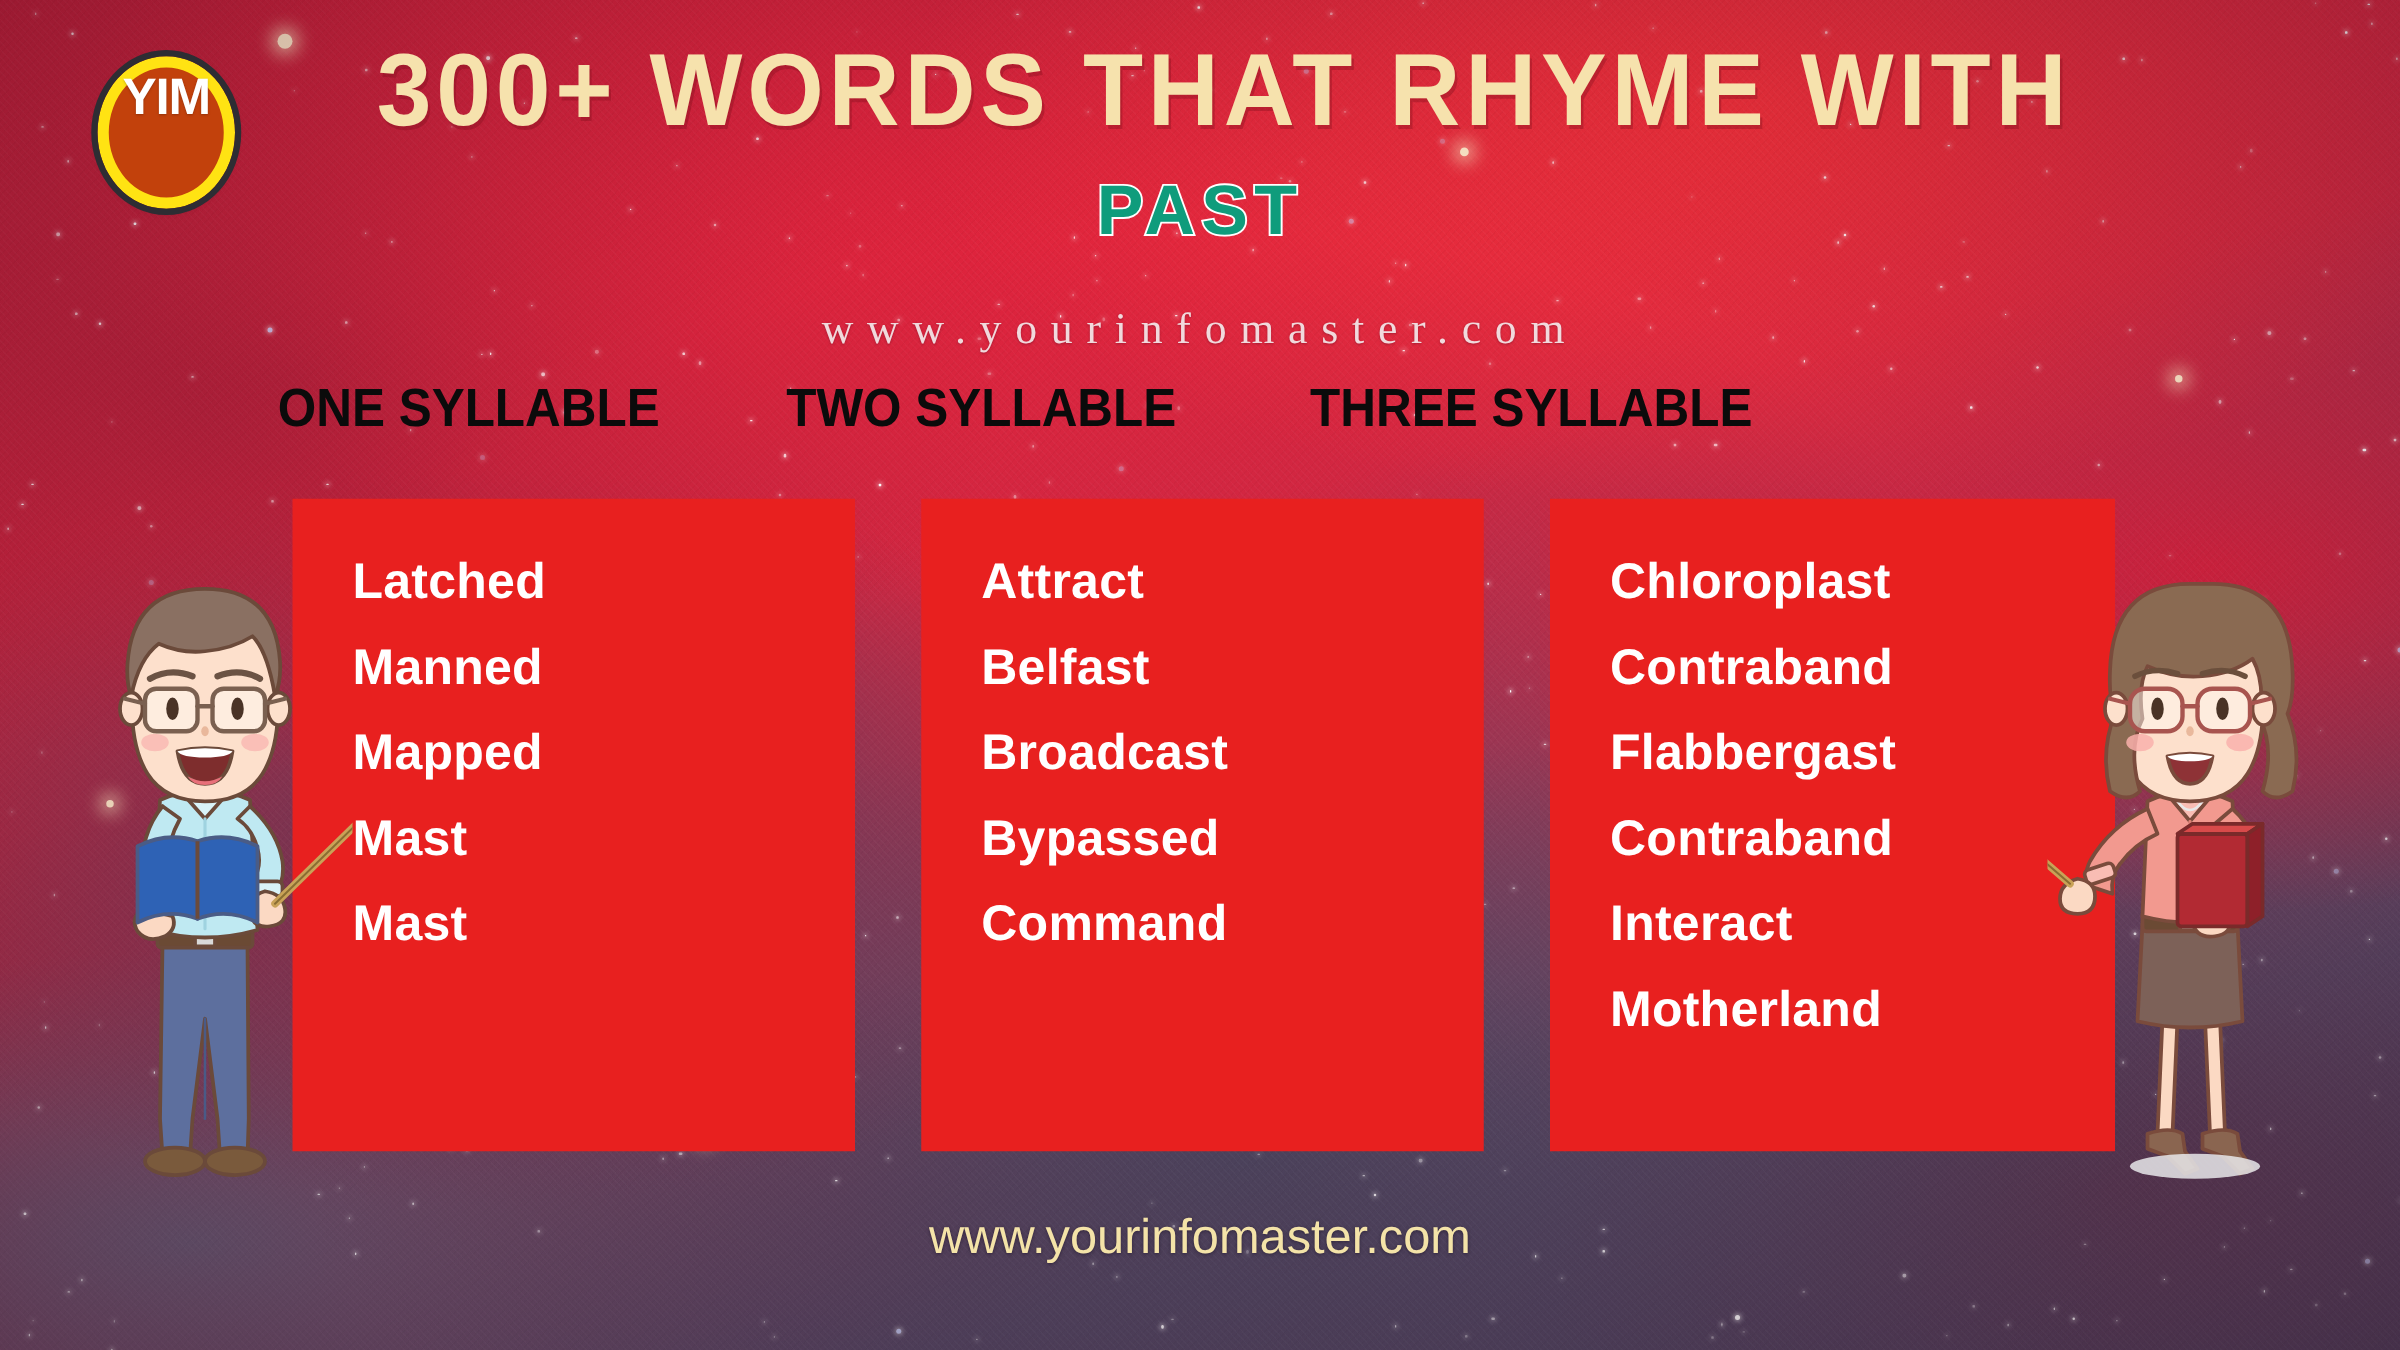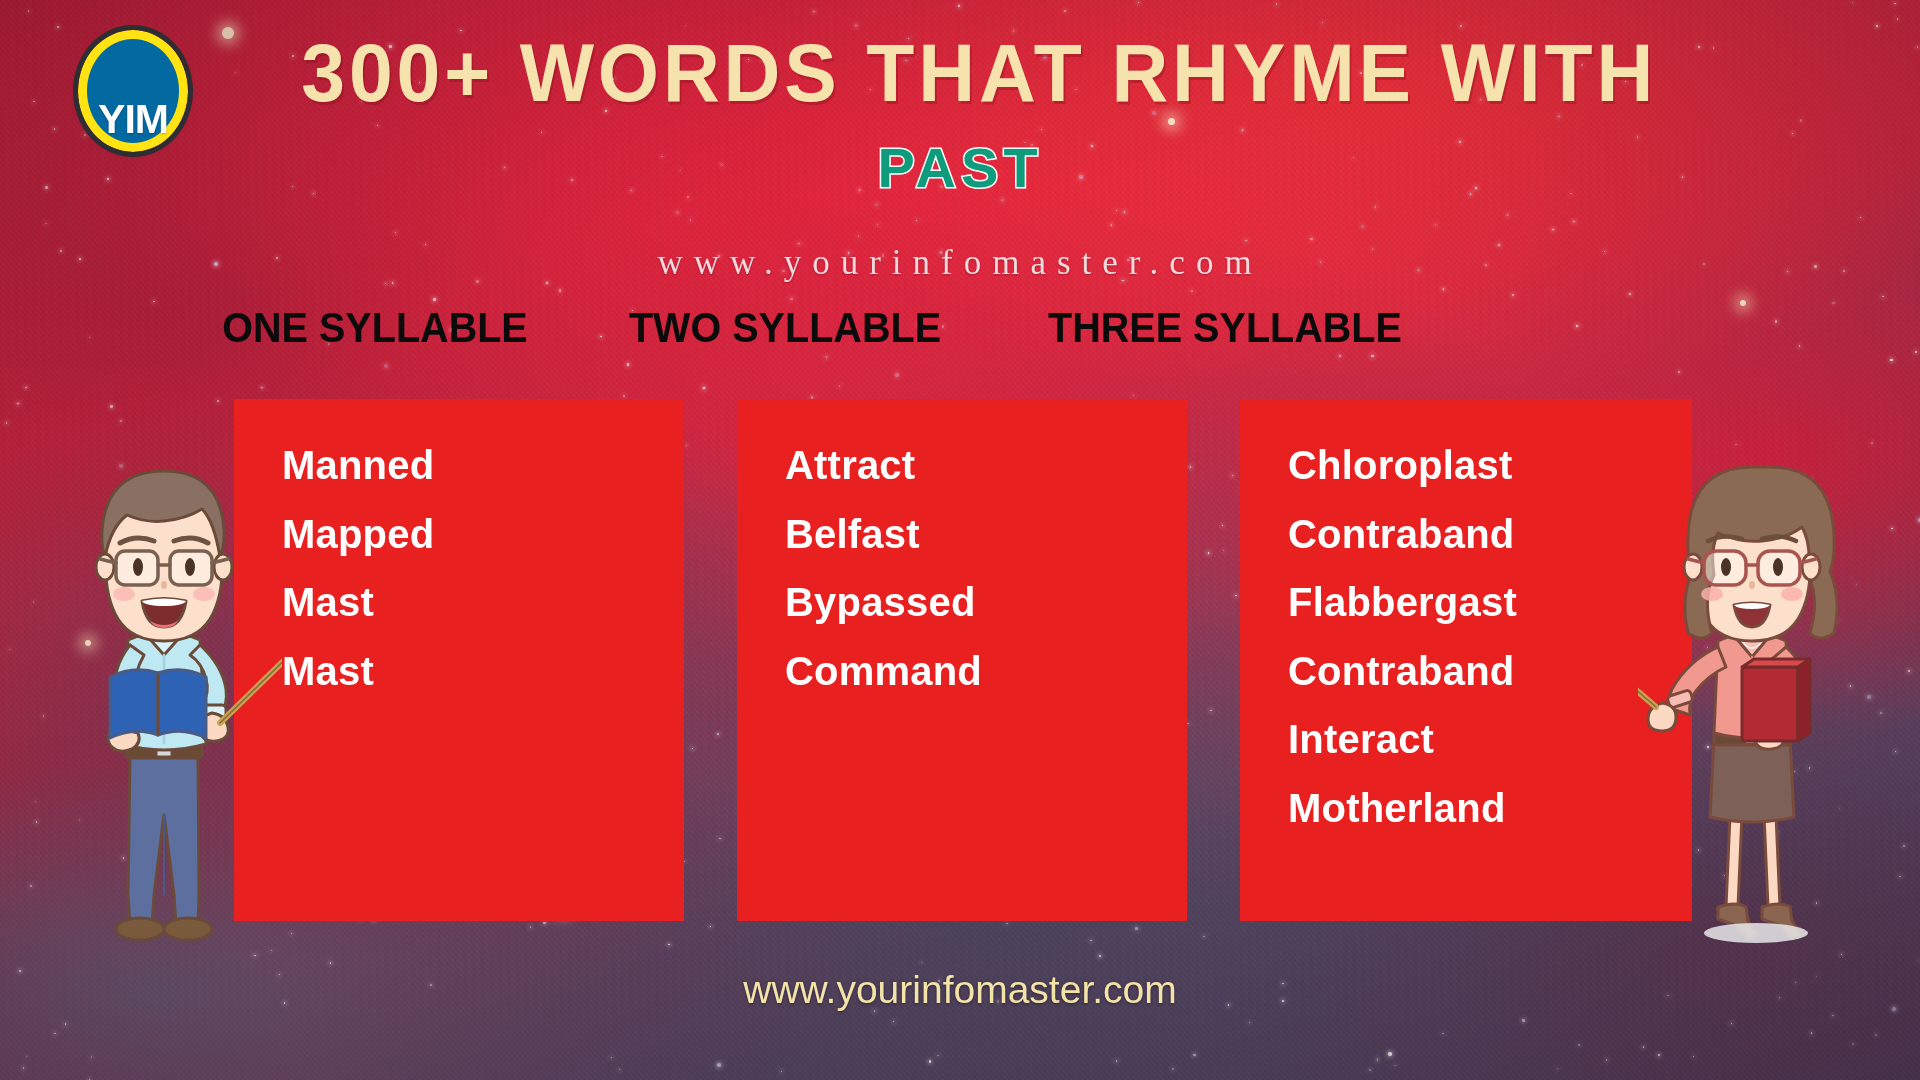--- a/index.html
+++ b/index.html
@@ -36,26 +36,26 @@
     background:radial-gradient(ellipse 78% 72% at 50% 46%, rgba(0,0,0,0) 40%, rgba(40,10,30,.30) 100%);
   }
   .stars{ position:absolute; inset:0; }
   .stars i{
     position:absolute; display:block; border-radius:50%;
     background:#fff; box-shadow:0 0 4px 1px rgba(255,255,255,.6);
   }
 
   
   #logo{
-    position:absolute; left:78px; top:30px; width:110px; height:122px;
+    position:absolute; left:78px; top:45px; width:110px; height:122px;
     border-radius:50%;
-    background:#0369a1;
+    background:#c2410c;
     border:9px solid #ffe313;
     outline:5px solid #2e2d33;
-    display:flex; align-items:flex-end; justify-content:center;
+    display:flex; align-items:flex-start; justify-content:center;
     box-shadow:0 2px 6px rgba(0,0,0,.35);
   }
   #logo span{
     color:#fff; font-weight:bold; font-size:41px; letter-spacing:-1px;
     font-family:"Liberation Sans", sans-serif;
     text-shadow:0 1px 2px rgba(0,0,0,.25);
   }
 
   
   .title{
@@ -586,28 +586,30 @@
 
 <div class="title">300+ WORDS THAT RHYME WITH</div>
 <div class="subtitle">PAST</div>
 <div class="url-top">www.yourinfomaster.com</div>
 
 <div class="col-head" id="head0">ONE SYLLABLE</div>
 <div class="col-head" id="head1">TWO SYLLABLE</div>
 <div class="col-head" id="head2">THREE SYLLABLE</div>
 
 <div class="panel" id="panel0" style="background: rgb(232, 32, 31);">
+    <div class="word">Latched</div>
     <div class="word">Manned</div>
     <div class="word">Mapped</div>
     <div class="word">Mast</div>
     <div class="word">Mast</div>
   </div>
 <div class="panel" id="panel1" style="background: rgb(232, 32, 31);">
     <div class="word">Attract</div>
     <div class="word">Belfast</div>
+    <div class="word">Broadcast</div>
     <div class="word">Bypassed</div>
     <div class="word">Command</div>
   </div>
 <div class="panel" id="panel2" style="background: rgb(232, 32, 31);">
     <div class="word">Chloroplast</div>
     <div class="word">Contraband</div>
     <div class="word">Flabbergast</div>
     <div class="word">Contraband</div>
     <div class="word">Interact</div>
     <div class="word">Motherland</div>

